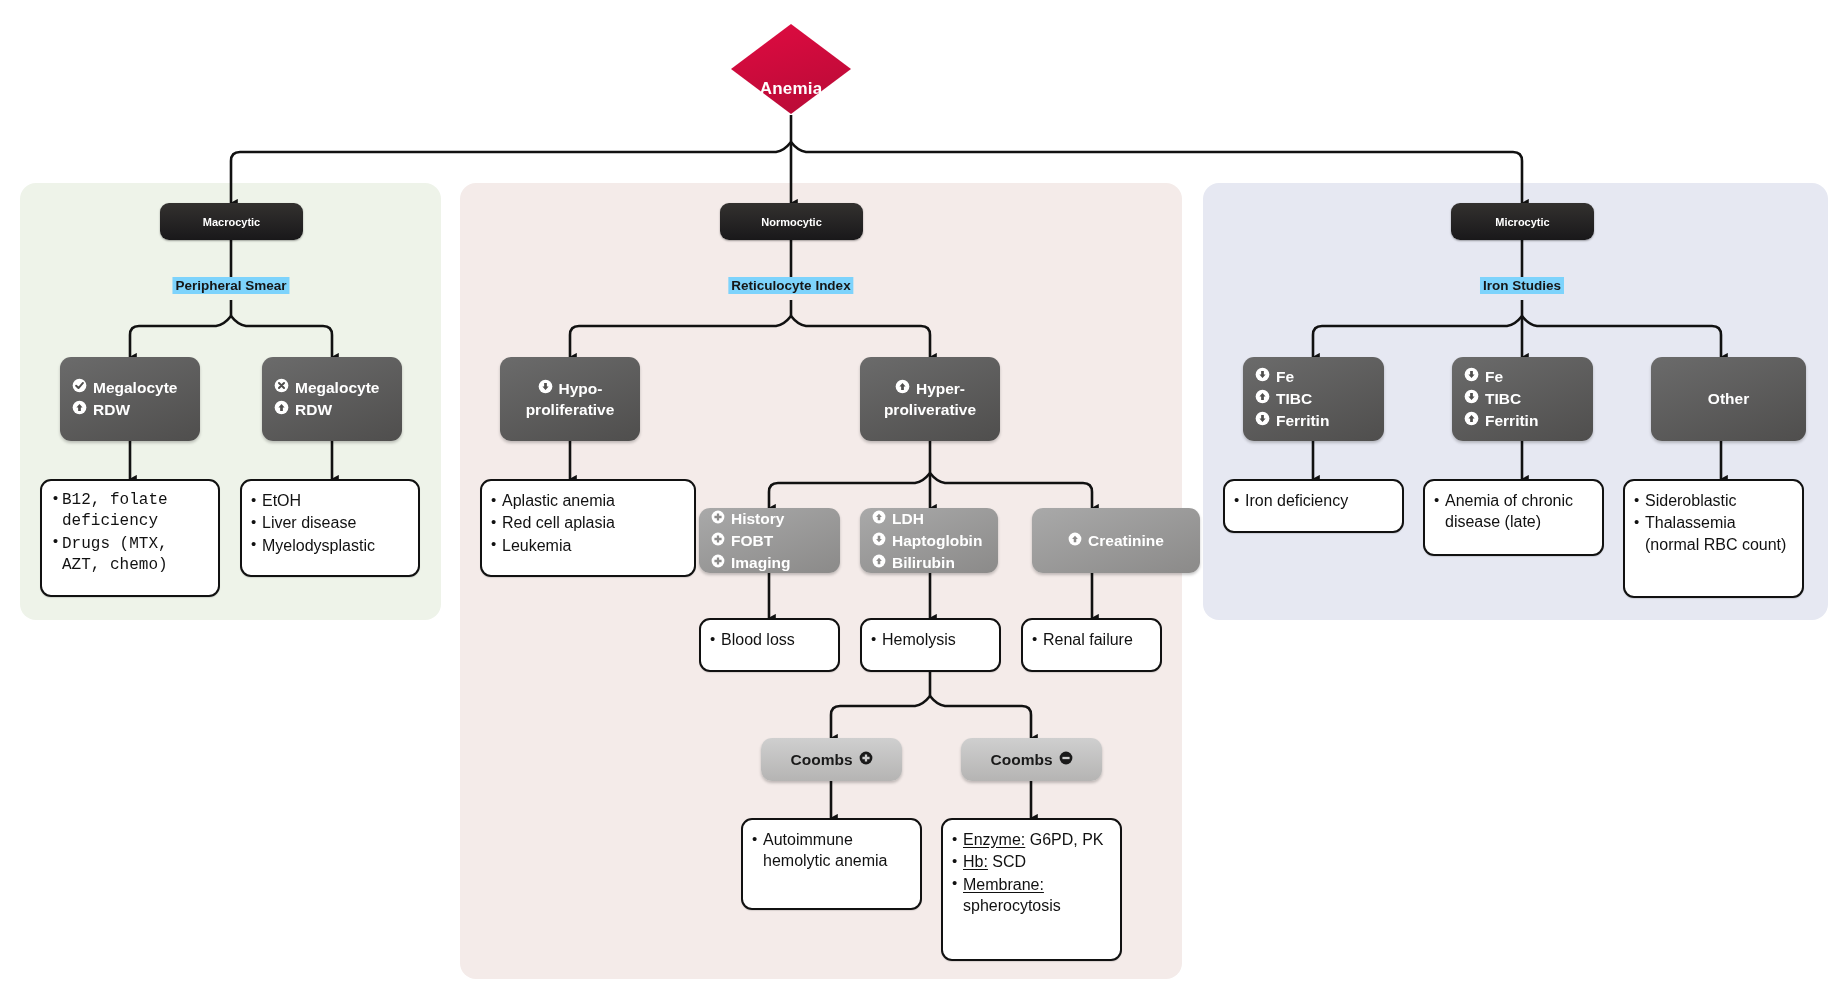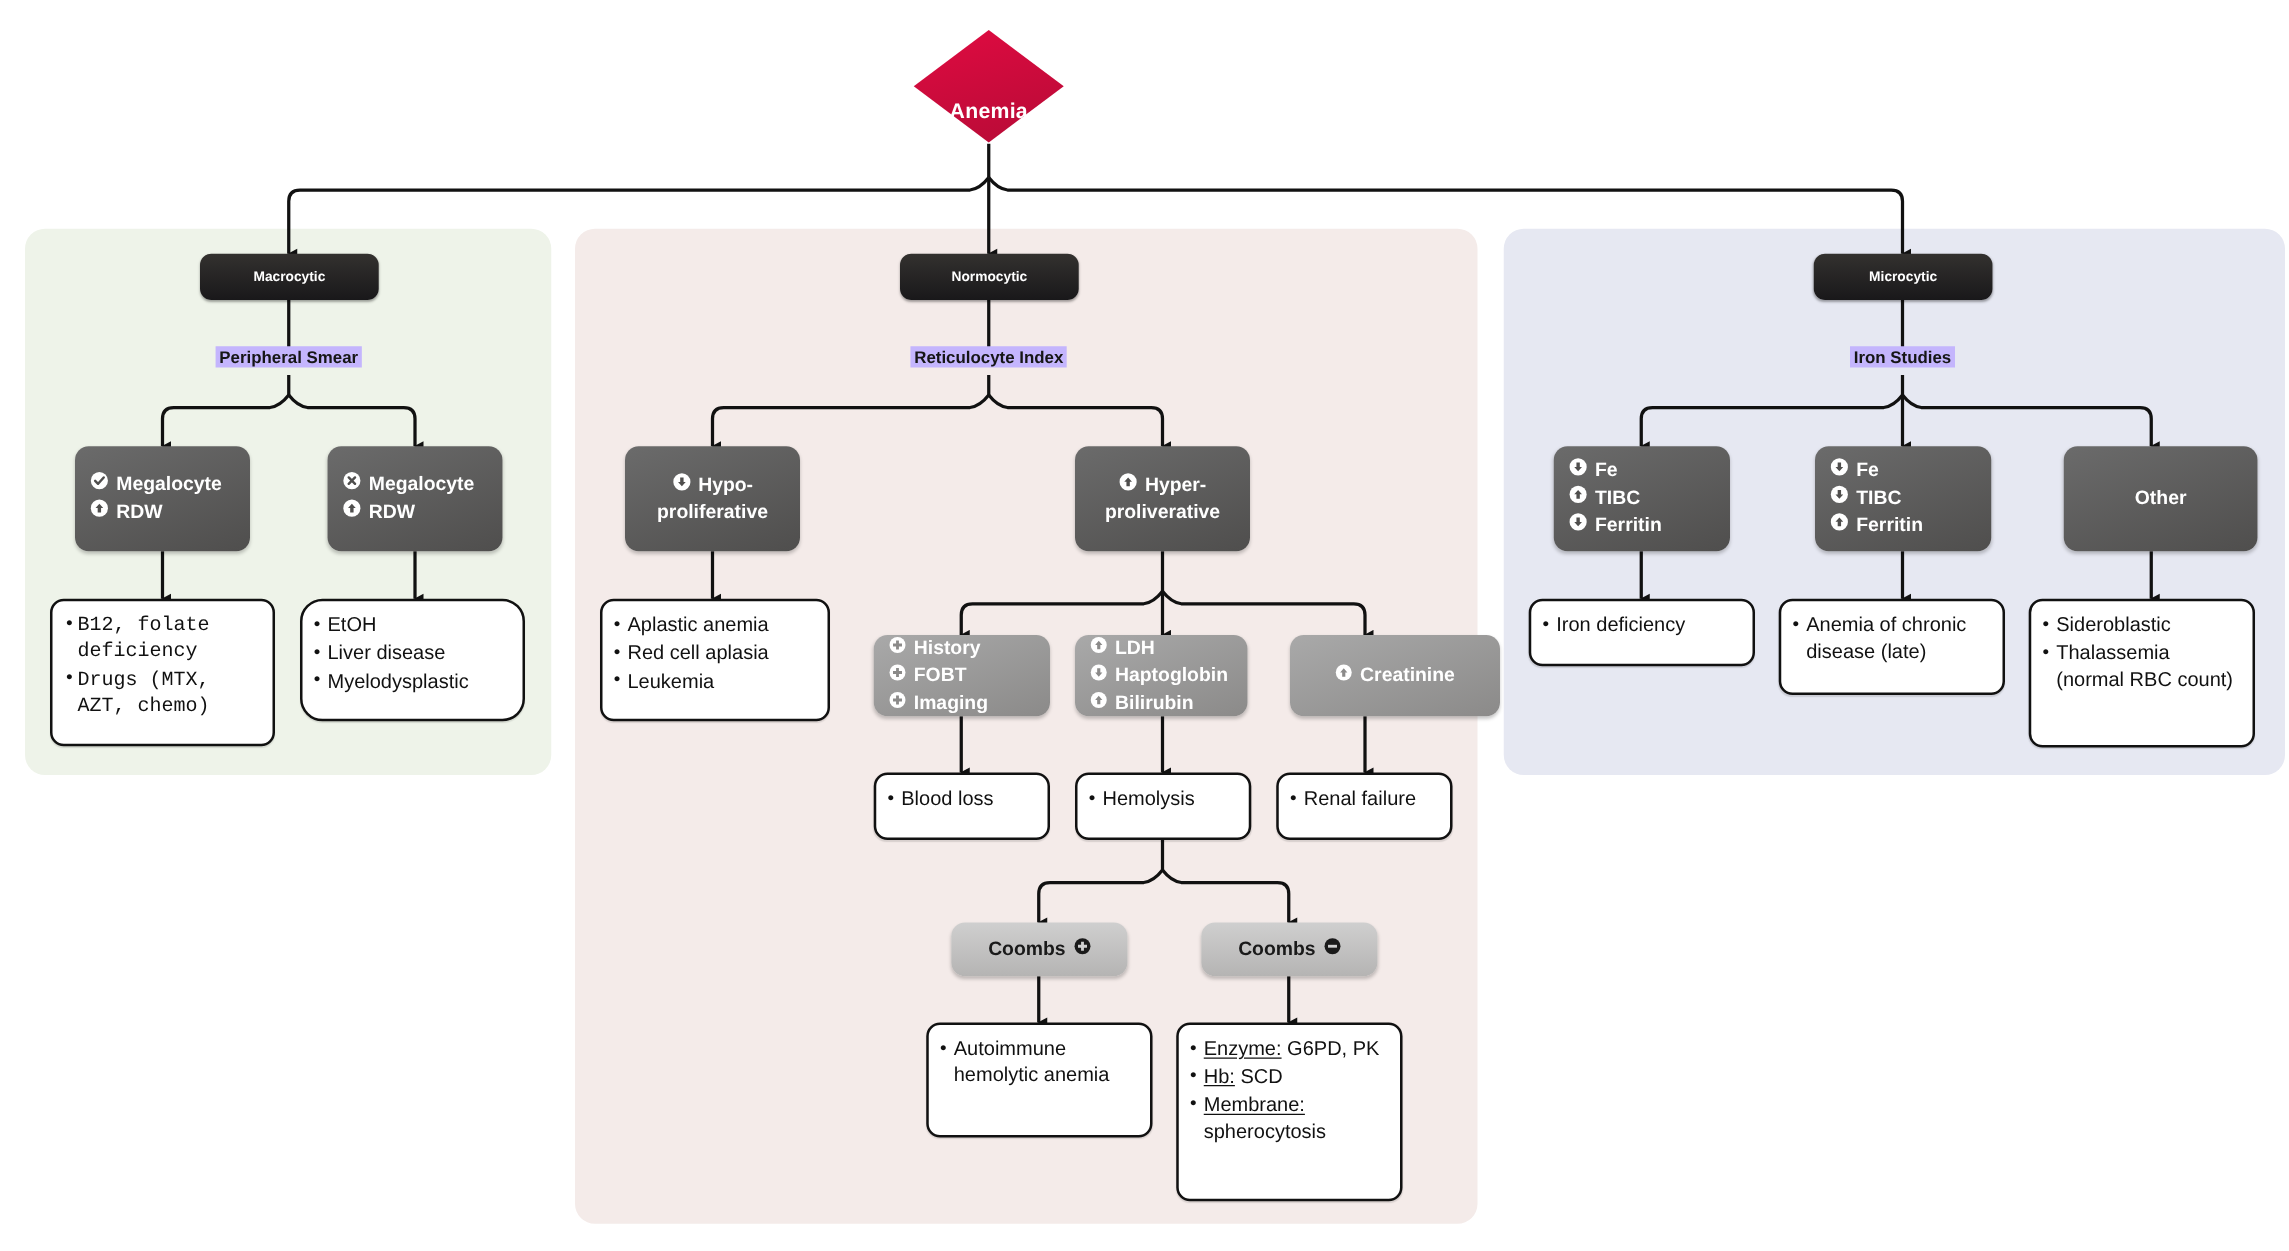--- a/index.html
+++ b/index.html
@@ -104,21 +104,21 @@
   }
   .leaf li:before {
     content: "\2022";
     position: absolute; left: 0; top: -0.5px;
     font-size: 15px;
   }
   .leaf u { text-decoration: underline; text-underline-offset: 1.5px; }
   
   .elabel {
     position: absolute; z-index: 3;
-    background: #c4b5fd;
+    background: #7dd3fc;
     color: #161616;
     font-weight: bold;
     font-size: 13.5px;
     padding: 1px 3px;
     white-space: nowrap;
     transform: translateX(-50%);
   }
   
   .ic { flex: 0 0 auto; display: inline-block; vertical-align: -2px; }
 </style>
@@ -265,21 +265,21 @@
     </div>
   </div>
 
   <div class="node leaf" style="left:40px; top:479px; width:180px; height:118px; align-items:flex-start;font-family:Liberation Mono, monospace;">
     <ul>
       <li>B12, folate deficiency</li>
       <li>Drugs (MTX, AZT, chemo)</li>
     </ul>
   </div>
 
-  <div class="node leaf" style="left:240px; top:479px; width:180px; height:98px; align-items:flex-start;border-radius:18px;">
+  <div class="node leaf" style="left:240px; top:479px; width:180px; height:98px; align-items:flex-start;">
     <ul>
       <li>EtOH</li>
       <li>Liver disease</li>
       <li>Myelodysplastic</li>
     </ul>
   </div>
 
   <div class="node gbox centered" style="left:500px; top:357px; width:140px; height:84px;">
     <div class="stackctr">
       <div class="gline ctr">
@@ -303,21 +303,21 @@
               <circle cx="8" cy="8" r="7.3" fill="#fff"></circle>
               <path d="M8 4.2 L11.3 7.9 L9.45 7.9 L9.45 11.8 L6.55 11.8 L6.55 7.9 L4.7 7.9 Z" fill="#4f4e4d"></path>
             </svg>
         </span>
         <span>Hyper-</span>
       </div>
       <div>proliverative</div>
     </div>
   </div>
 
-  <div class="node leaf" style="left:480px; top:479px; width:184px; height:98px; align-items:flex-start;">
+  <div class="node leaf" style="left:480px; top:479px; width:216px; height:98px; align-items:flex-start;">
     <ul>
       <li>Aplastic anemia</li>
       <li>Red cell aplasia</li>
       <li>Leukemia</li>
     </ul>
   </div>
 
   <div class="node gbox light" style="left:699px; top:508px; width:141px; height:65px;">
     <div class="lines">
       <div class="gline">

